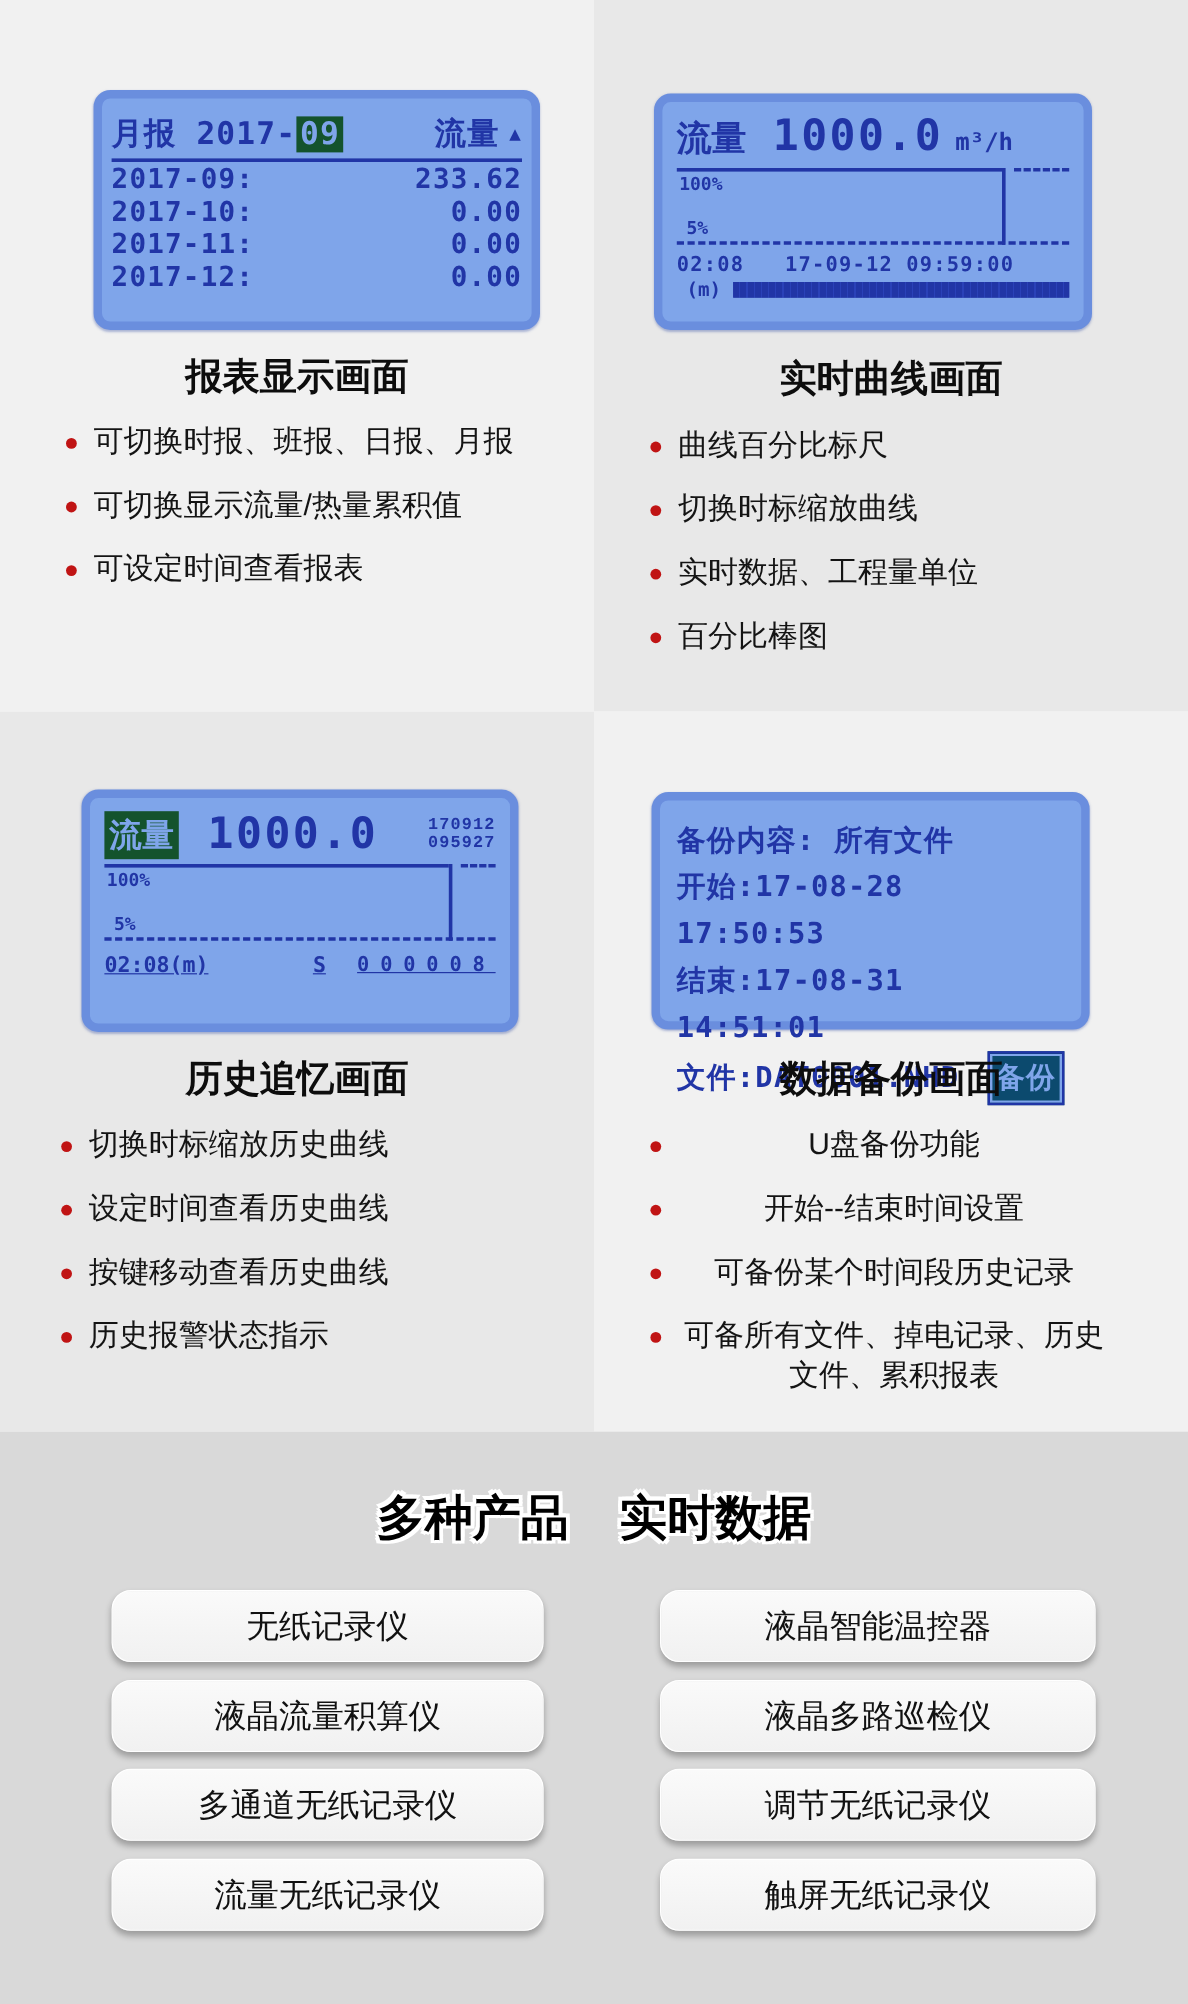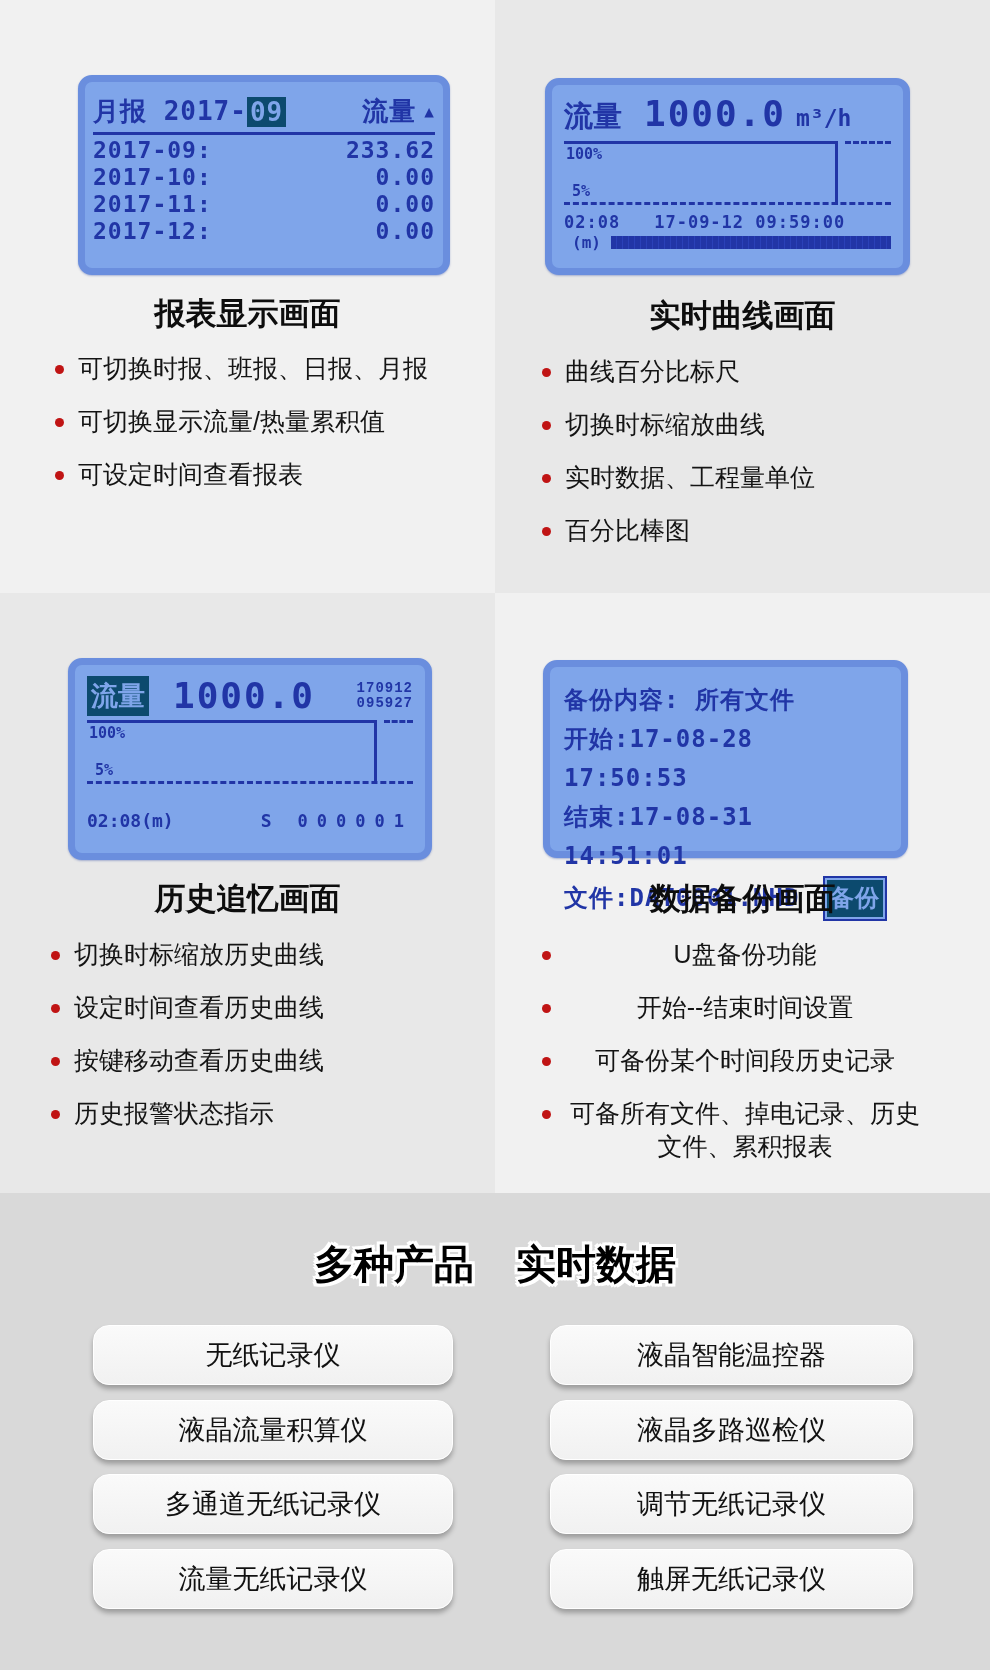--- a/index.html
+++ b/index.html
@@ -16,54 +16,54 @@
 
   
   .lcd { position:absolute; background:#7fa5ea; border:7px solid #6a8ede; border-radius:14px;
          color:#2135a6; font-family:"DejaVu Sans Mono","Liberation Mono",monospace; font-weight:bold;
          box-shadow:0 1px 2px rgba(40,70,160,.35); }
   #lcd-report  { left:78px;  top:75px;  width:372px; height:200px; padding:12px 8px 0; }
   #lcd-realtime{ left:545px; top:78px;  width:365px; height:197px; padding:8px 12px 0; }
   #lcd-history { left:68px;  top:658px; width:364px; height:202px; padding:10px 12px 0; }
   #lcd-backup  { left:543px; top:660px; width:365px; height:198px; padding:14px 14px 0; }
 
-  .inv { background:#0c4a6e; color:#7fa5ea; padding:0 3px; }
+  .inv { background:#14532d; color:#7fa5ea; padding:0 3px; }
 
   
   .rep-header { display:flex; align-items:center; font-size:26px; letter-spacing:1px; }
   .rep-header .grow { flex:1; }
   .rep-arrow { font-size:16px; margin-left:8px; }
   .rep-rule { border-top:3px solid #2135a6; margin:3px 0 2px; }
   .rep-row { display:flex; justify-content:space-between; font-size:23px; line-height:27px; letter-spacing:1px; }
 
   
   .rt-header { display:flex; align-items:baseline; }
   .rt-channel { font-size:29px; }
   .rt-value { font-size:36px; letter-spacing:2px; margin-left:22px; }
-  .rt-unit { font-size:23px; margin-left:10px; }
+  .rt-unit { font-size:20px; margin-left:10px; }
   .chart { position:relative; height:64px; margin-top:4px; }
   .chart .top-solid { position:absolute; left:0; top:0; width:83%; border-top:3px solid #2135a6; }
   .chart .top-dash  { position:absolute; left:86%; right:0; top:0; border-top:3px dashed #2135a6; }
   .chart .vline     { position:absolute; left:83%; top:0; bottom:0; border-left:3px solid #2135a6; }
   .chart .bot-dash  { position:absolute; left:0; right:0; bottom:0; border-bottom:3px dashed #2135a6; }
   .chart .lbl-top   { position:absolute; left:2px; top:4px;  font-size:15px; }
   .chart .lbl-bot   { position:absolute; left:8px; bottom:5px; font-size:15px; }
   .rt-times { display:flex; font-size:17px; margin-top:7px; letter-spacing:1px; }
   .rt-date { margin-left:34px; }
   .rt-barrow { display:flex; align-items:center; font-size:16px; margin-top:1px; }
   .rt-interval { margin-left:8px; }
   .rt-bar { flex:1; height:13px; background:#2135a6; margin-left:10px;
             background-image:repeating-linear-gradient(90deg,#2135a6 0 5px,#2a41b8 5px 6px); }
 
   
   .hist-header { display:flex; align-items:center; }
   .hist-channel { font-size:27px; padding:2px 4px; }
   .hist-value { font-size:36px; letter-spacing:2px; margin-left:24px; flex:1; }
   .hist-ts { font-size:14px; line-height:15px; text-align:right; letter-spacing:1px;font-family:Liberation Mono, monospace; }
-  .hist-bottom { display:flex; align-items:center; font-size:18px; margin-top:26px; }
+  .hist-bottom { display:flex; align-items:flex-start; font-size:18px; margin-top:10px;text-decoration:underline; }
   .hist-status { margin-left:auto; }
   .hist-inds { margin-left:26px; letter-spacing:9px; font-size:17px; }
 
   
   .bk-row { font-size:24px; line-height:39px; letter-spacing:1px; display:flex; align-items:center; }
   .bk-btn { margin-left:auto; font-size:24px; padding:1px 5px; background:#0c4a6e; color:#7fa5ea;
             border:2px solid #2135a6; box-shadow:inset 0 0 0 2px #7fa5ea; }
 
   
   .panel-title { position:absolute; width:495px; text-align:center; font-size:31px; font-weight:bold; color:#0d0d0d; }
@@ -169,21 +169,21 @@
       <div class="top-solid" style="width:88%"></div>
       <div class="top-dash" style="left:91%"></div>
       <div class="vline" style="left:88%"></div>
       <div class="bot-dash"></div>
       <div class="lbl-top">100%</div>
       <div class="lbl-bot">5%</div>
     </div>
     <div class="hist-bottom">
       <span>02:08(m)</span>
       <span class="hist-status">S</span>
-      <span class="hist-inds">000001</span>
+      <span class="hist-inds">000008</span>
     </div>
   </div>
 
   <div class="lcd" id="lcd-backup">
     <div class="bk-row">
       <span>备份内容: 所有文件</span>
     </div>
     <div class="bk-row">
       <span>开始:17-08-28 17:50:53</span>
     </div>

